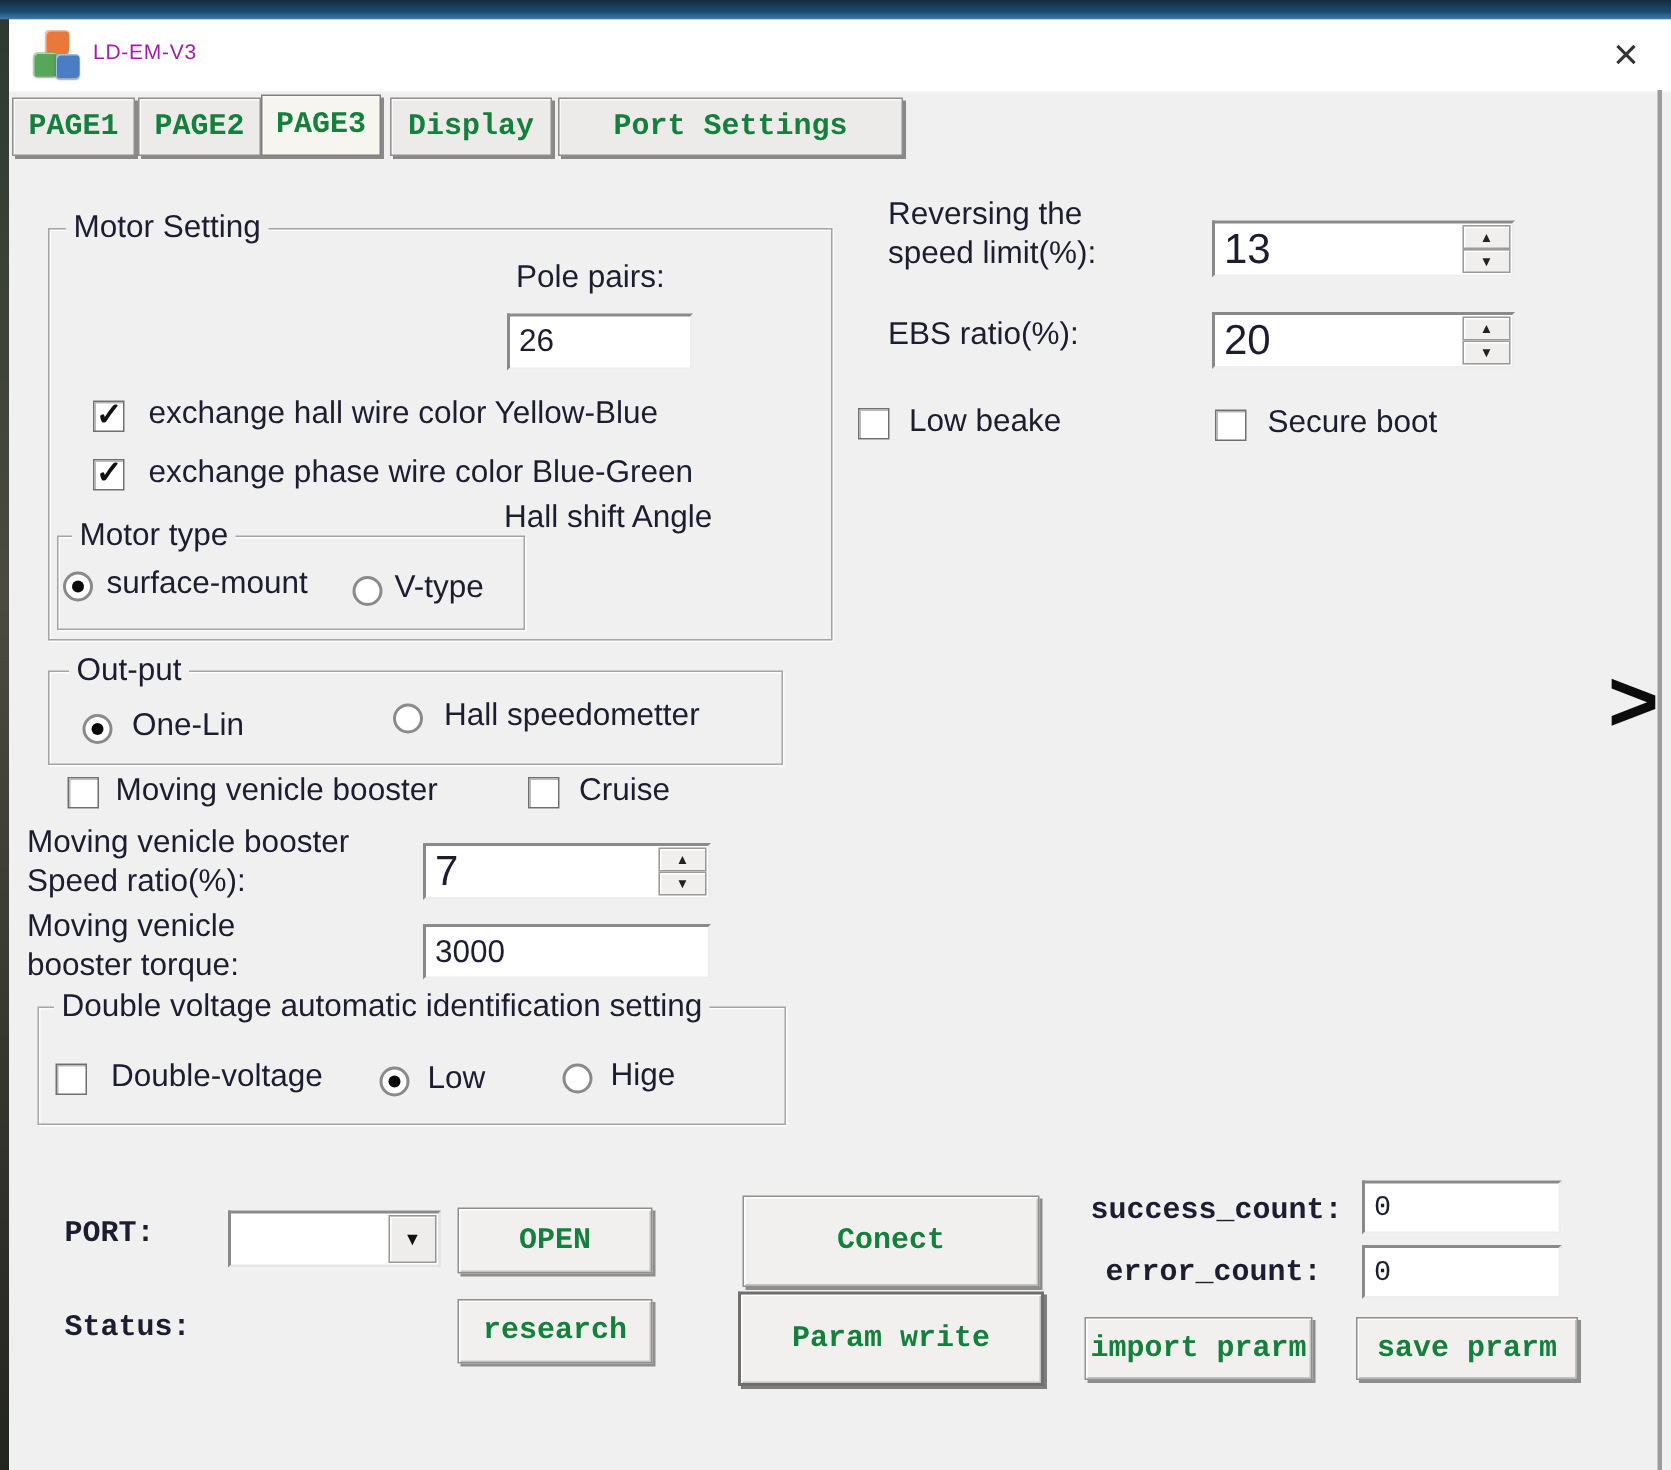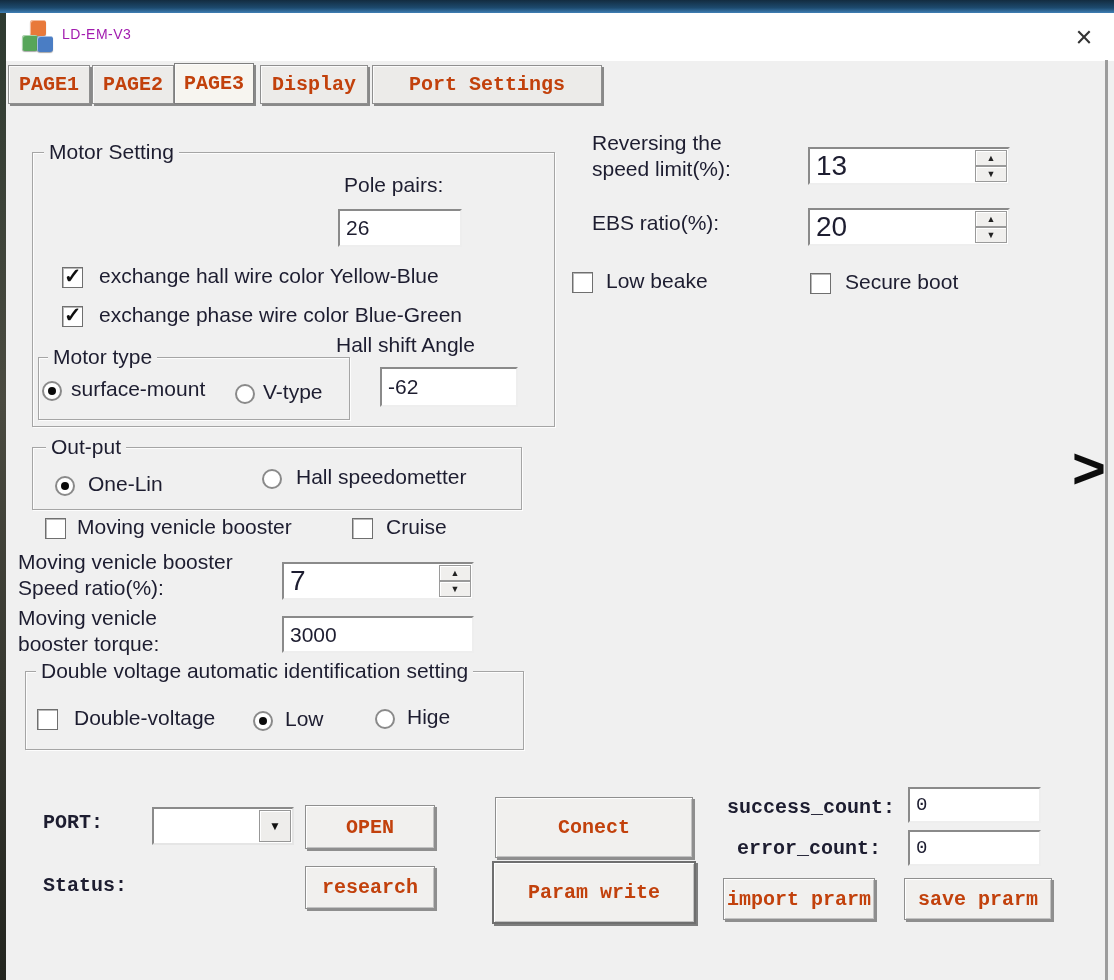--- a/index.html
+++ b/index.html
@@ -18,21 +18,21 @@
     text-align:center;line-height:34px;font-weight:400;cursor:default;}
   
   .appicon{position:absolute;left:16px;top:7px;width:32px;height:34px;}
   .blk{position:absolute;width:16px;height:16px;border-radius:3px;box-shadow:inset 1px 1px 0 rgba(255,255,255,.5),0 1px 1px rgba(0,0,0,.35);}
   .blk.m{left:8px;top:0;background:#e8793a;}
   .blk.f{left:0;top:15px;background:#57a65a;}
   .blk.c{left:15px;top:16px;background:#4a7dc4;}
 
   .right-border{position:absolute;left:1099px;top:47px;width:3px;height:920px;background:#9c9c9c;}
 
-  .mono{font-family:"Liberation Mono","DejaVu Sans Mono",monospace;font-weight:bold;color:#c2410c;}
+  .mono{font-family:"Liberation Mono","DejaVu Sans Mono",monospace;font-weight:bold;color:#15803d;}
 
   .tab{position:absolute;background:#ecebe9;border:1px solid #8f8f8f;
     box-shadow:inset 1px 1px 0 #fbfbfb,2px 2px 0 #898989;
     display:flex;align-items:center;justify-content:center;font-size:20px;cursor:default;}
   .tab.active{background:#f7f5f0;border-color:#7f7f7f;}
 
   .lbl{position:absolute;font-size:21px;color:#1d1d30;white-space:nowrap;}
 
   .groupbox{position:absolute;border:1px solid #a5a5a5;box-shadow:1px 1px 0 #fdfdfd,inset 1px 1px 0 #fdfdfd;}
   .grouplabel{position:absolute;font-size:21px;color:#1d1d30;background:#f0f0f0;padding:0 5px;white-space:nowrap;}
@@ -115,21 +115,20 @@
   <div class="lbl" style="left:344px;top:173px;">Pole pairs:</div>
   <input class="tb" style="left: 338px; top: 209px; width: 124px; height: 38px;" value="26">
 
   <div class="chk checked" style="left:62px;top:267px;"></div>
   <div class="lbl" style="left:99px;top:264px;">exchange hall wire color Yellow-Blue</div>
 
   <div class="chk checked" style="left:62px;top:306px;"></div>
   <div class="lbl" style="left:99px;top:303px;">exchange phase wire color Blue-Green</div>
 
   <div class="lbl" style="left:336px;top:333px;">Hall shift Angle</div>
-  <input class="tb" style="left: 380px; top: 367px; width: 138px; height: 40px;" value="-62">
 
   <div class="groupbox" style="left:38px;top:357px;width:310px;height:61px;"></div>
   <div class="grouplabel" style="left:48px;top:345px;">Motor type</div>
   <div class="radio selected" style="left:42px;top:381px;"></div>
   <div class="lbl" style="left:71px;top:377px;">surface-mount</div>
   <div class="radio" style="left:235px;top:384px;"></div>
   <div class="lbl" style="left:263px;top:380px;">V-type</div>
 
   <div class="lbl" style="left:592px;top:131px;">Reversing the</div>
   <div class="lbl" style="left:592px;top:157px;">speed limit(%):</div>

